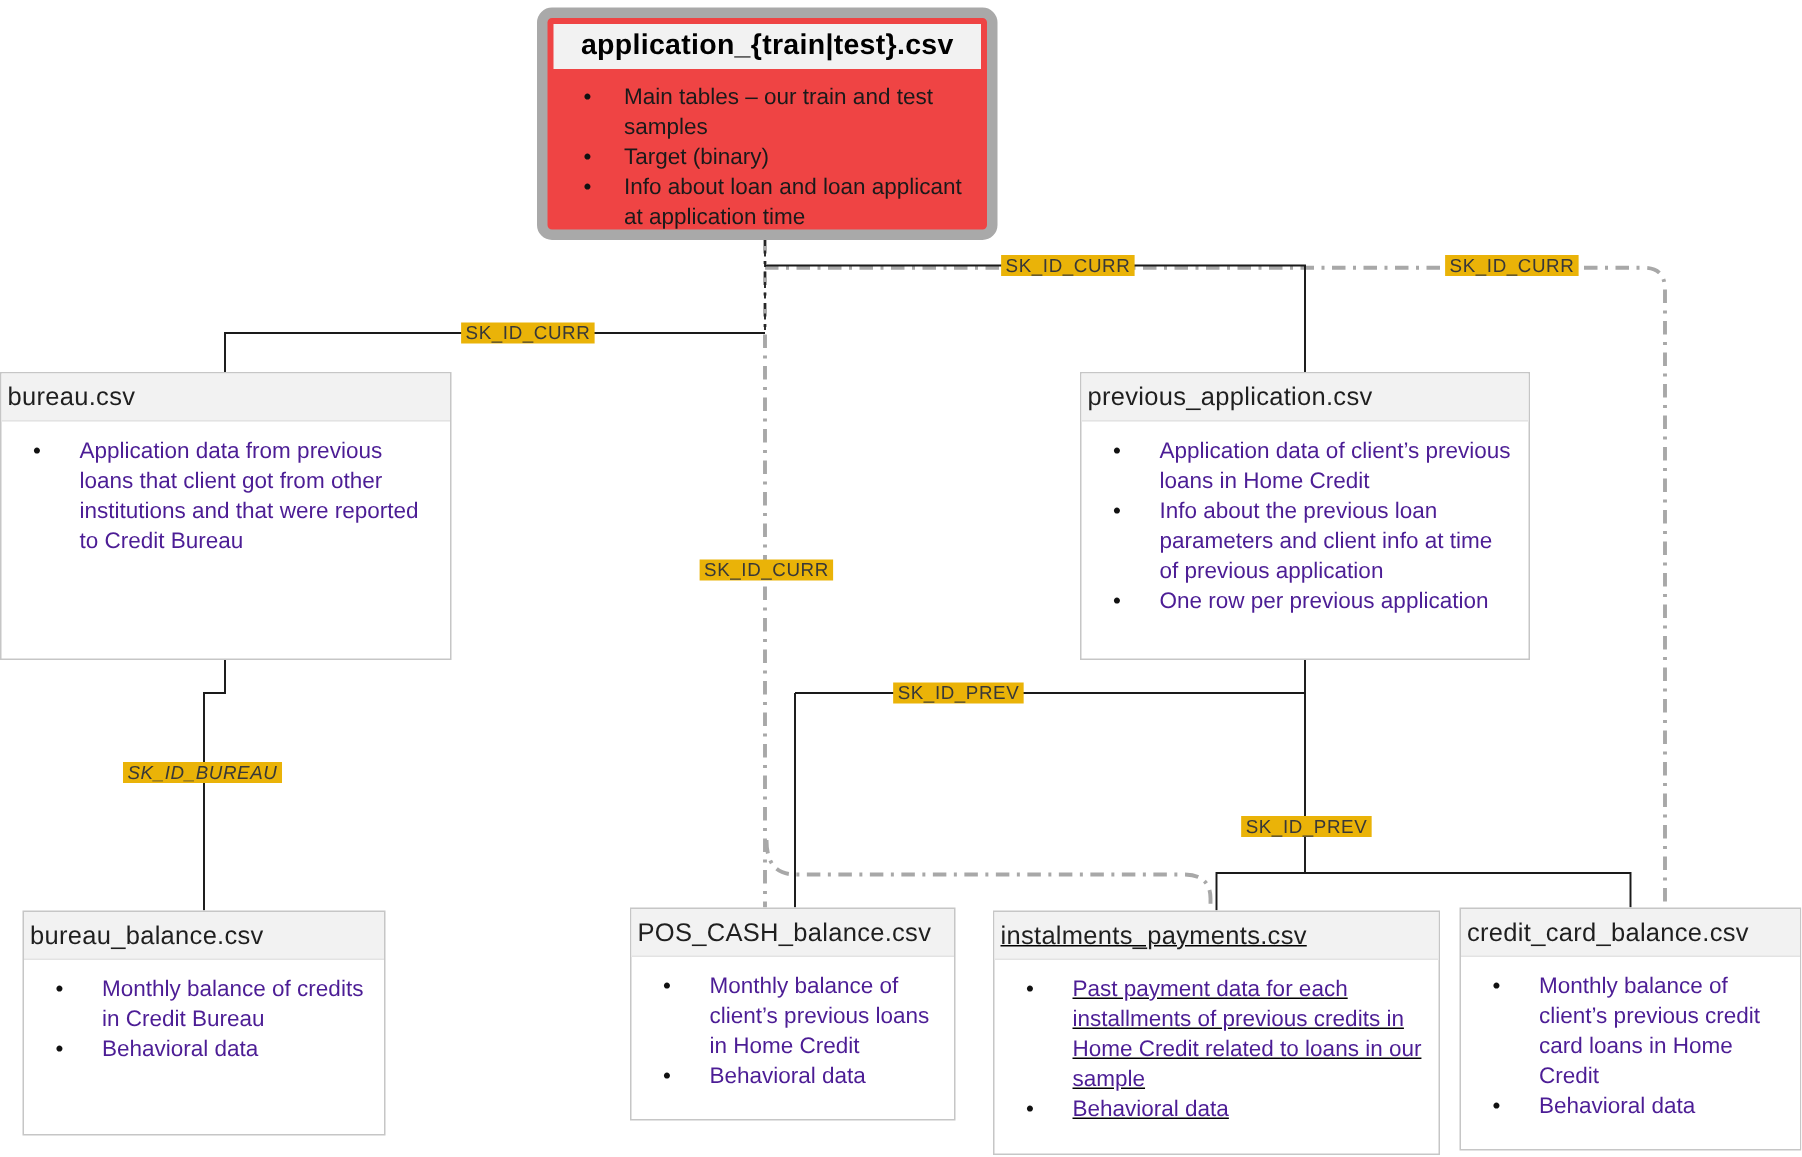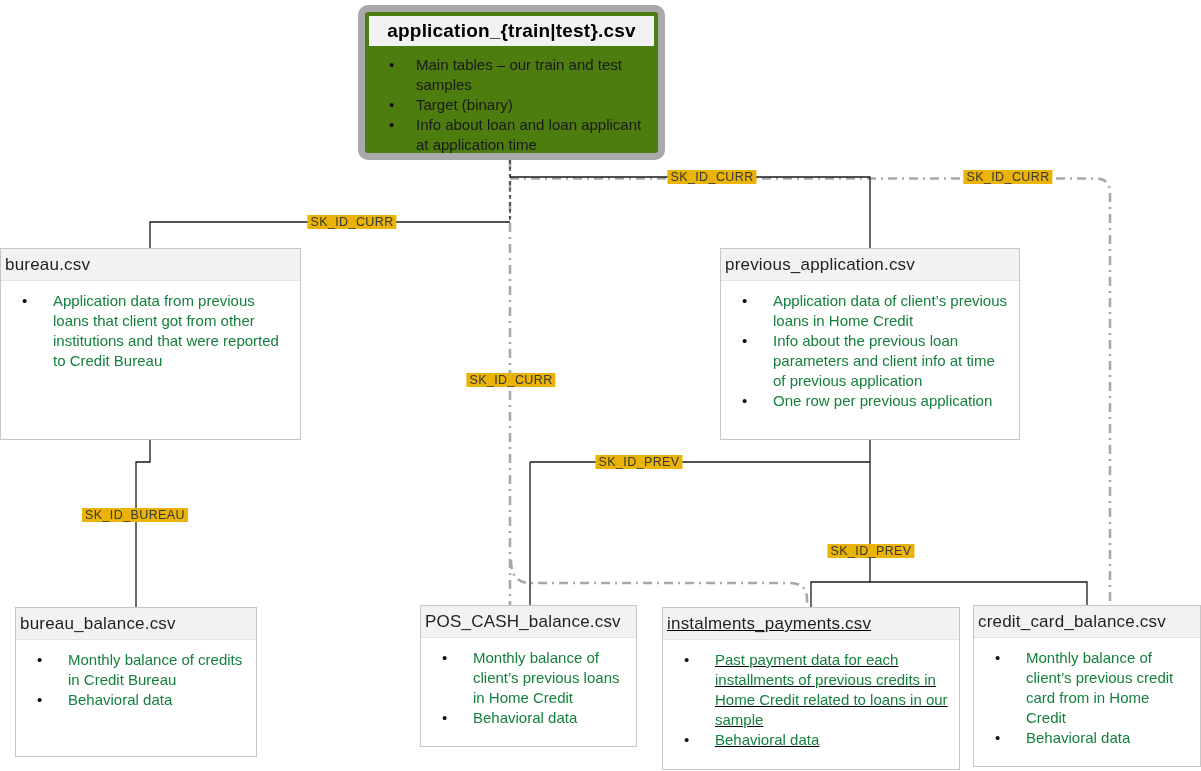--- a/index.html
+++ b/index.html
@@ -7,26 +7,26 @@
   #canvas{position:relative;width:1201px;height:771px;background:#ffffff;overflow:hidden;}
 
   
   #connectors{position:absolute;left:0;top:0;z-index:0;}
 
   
   .dbox{position:absolute;background:#ffffff;border:1px solid #c6c6c6;box-sizing:border-box;z-index:2;}
   .dbox .hdr{background:#f2f2f2;border-bottom:1px solid #e3e3e3;
              font-size:17px;color:#1f1f1f;padding:6px 4px 5px 4px;letter-spacing:0.2px;}
   .dbox ul{margin:10px 0 0 0;padding:0;list-style:none;}
-  .dbox li{position:relative;padding:0 8px 0 52px;font-size:15px;line-height:20px;color:#15803d;margin-bottom:0;}
+  .dbox li{position:relative;padding:0 8px 0 52px;font-size:15px;line-height:20px;color:#4c1d95;margin-bottom:0;}
   .dbox li::before{content:"•";position:absolute;left:21px;top:0;font-size:15px;color:#111;}
 
   
   .main-box{position:absolute;left:358px;top:5px;width:307px;height:155px;box-sizing:border-box;
-            border:7px solid #a9a9a9;border-radius:10px;background:#4d7c0f;padding:4px 4px 0 4px;z-index:2;}
+            border:7px solid #a9a9a9;border-radius:10px;background:#ef4444;padding:4px 4px 0 4px;z-index:2;}
   .main-box .hdr{background:#f2f2f2;text-align:center;font-size:19px;font-weight:bold;color:#000;
                  padding:4px 2px;letter-spacing:0.2px;}
   .main-box ul{margin:9px 0 0 0;padding:0;list-style:none;}
   .main-box li{position:relative;padding:0 4px 0 47px;font-size:15px;line-height:20px;color:#1a1a1a;}
   .main-box li::before{content:"•";position:absolute;left:20px;top:0;font-size:15px;color:#111;}
 
   
   .conn-label{position:absolute;z-index:3;transform:translate(-50%,-50%);background:#eab308;
               padding:0 3px;font-size:12.5px;letter-spacing:0.4px;color:#383838;white-space:nowrap;}
 </style>
@@ -102,26 +102,26 @@
     <div class="hdr">instalments_payments.csv</div>
     <ul>
       <li>Past payment data for each installments of previous credits in Home Credit related to loans in our sample</li>
       <li>Behavioral data</li>
     </ul>
   </div>
 
   <div class="dbox" style="left:973px;top:605px;width:228px;height:162px;">
     <div class="hdr">credit_card_balance.csv</div>
     <ul>
-      <li>Monthly balance of client’s previous credit card from in Home Credit</li>
+      <li>Monthly balance of client’s previous credit card loans in Home Credit</li>
       <li>Behavioral data</li>
     </ul>
   </div>
 
   <span class="conn-label" style="left:352px;top:222px;">SK_ID_CURR</span>
   <span class="conn-label" style="left:712px;top:177px;">SK_ID_CURR</span>
   <span class="conn-label" style="left:1008px;top:177px;">SK_ID_CURR</span>
   <span class="conn-label" style="left:511px;top:380px;">SK_ID_CURR</span>
-  <span class="conn-label" style="left:135px;top:515px;">SK_ID_BUREAU</span>
+  <span class="conn-label" style="left:135px;top:515px;font-style:italic;">SK_ID_BUREAU</span>
   <span class="conn-label" style="left:639px;top:462px;">SK_ID_PREV</span>
   <span class="conn-label" style="left:871px;top:551px;">SK_ID_PREV</span>
 
 </div>
 
 </body></html>

